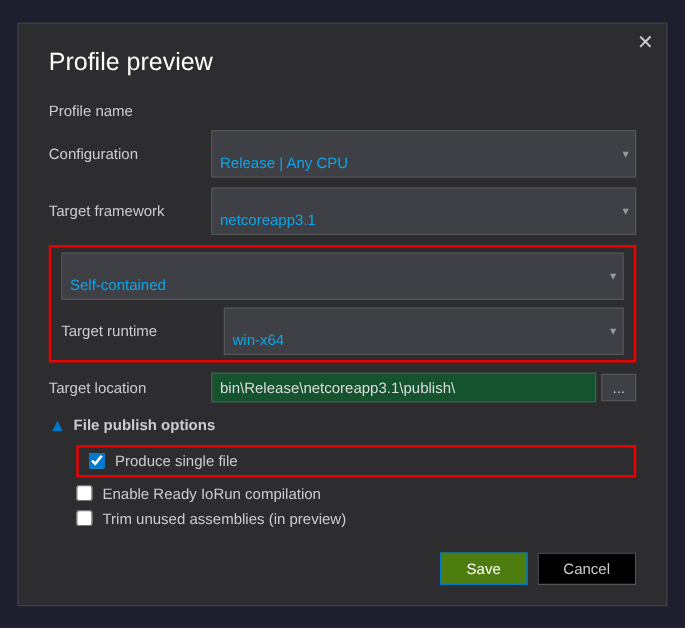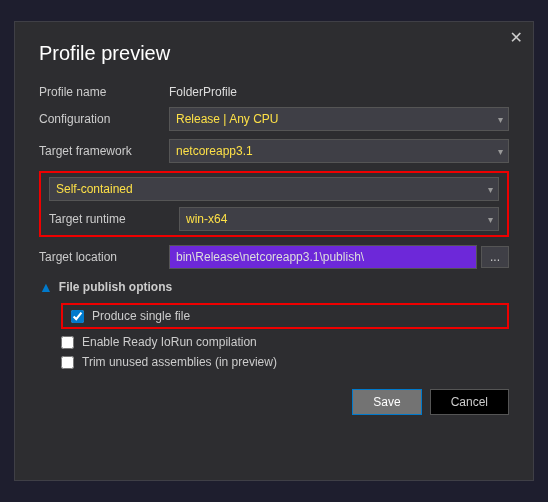--- a/index.html
+++ b/index.html
@@ -56,22 +56,22 @@
       font-size: 12px;
     }
     .form-select-wrapper {
       flex: 1;
       position: relative;
     }
     .form-select {
       width: 100%;
       background: #3f3f46;
       border: 1px solid #555;
-      color: #fde047;
-      padding: 4px 24px 4px 6px;
+      color: #0ea5e9;
+      padding: 18px 24px 4px 6px;
       font-size: 12px;
       appearance: none;
       cursor: pointer;
       outline: none;
     }
     .select-arrow {
       position: absolute;
       right: 6px;
       top: 50%;
       transform: translateY(-50%);
@@ -96,21 +96,21 @@
       margin-bottom: 10px;
     }
     .target-location-label {
       width: 130px;
       min-width: 130px;
       color: #ccc;
       font-size: 12px;
     }
     .target-location-input {
       flex: 1;
-      background: #6d28d9;
+      background: #14532d;
       border: 1px solid #555;
       color: #ddd;
       padding: 4px 6px;
       font-size: 12px;
       outline: none;
     }
     .browse-btn {
       background: #3f3f46;
       border: 1px solid #555;
       color: #ccc;
@@ -179,37 +179,36 @@
     }
     .footer-btn {
       background: #000000;
       border: 1px solid #555;
       color: #ccc;
       padding: 5px 20px;
       cursor: pointer;
       font-size: 12px;
     }
     .footer-btn.primary {
-      background: #737373;
+      background: #4d7c0f;
       border-color: #007acc;
       color: #fff;
       text-align: right;
     }
   </style>
 </head>
 <body>
 
 <div class="dialog">
   <button class="close-btn">✕</button>
 
   <h1>Profile preview</h1>
 
   <div class="form-row">
     <div class="form-label">Profile name</div>
-    <div class="form-value">FolderProfile</div>
   </div>
 
   <div class="form-row">
     <div class="form-label">Configuration</div>
     <div class="form-select-wrapper">
       <select class="form-select">
         <option>Release | Any CPU</option>
       </select>
       <span class="select-arrow">▾</span>
     </div>

